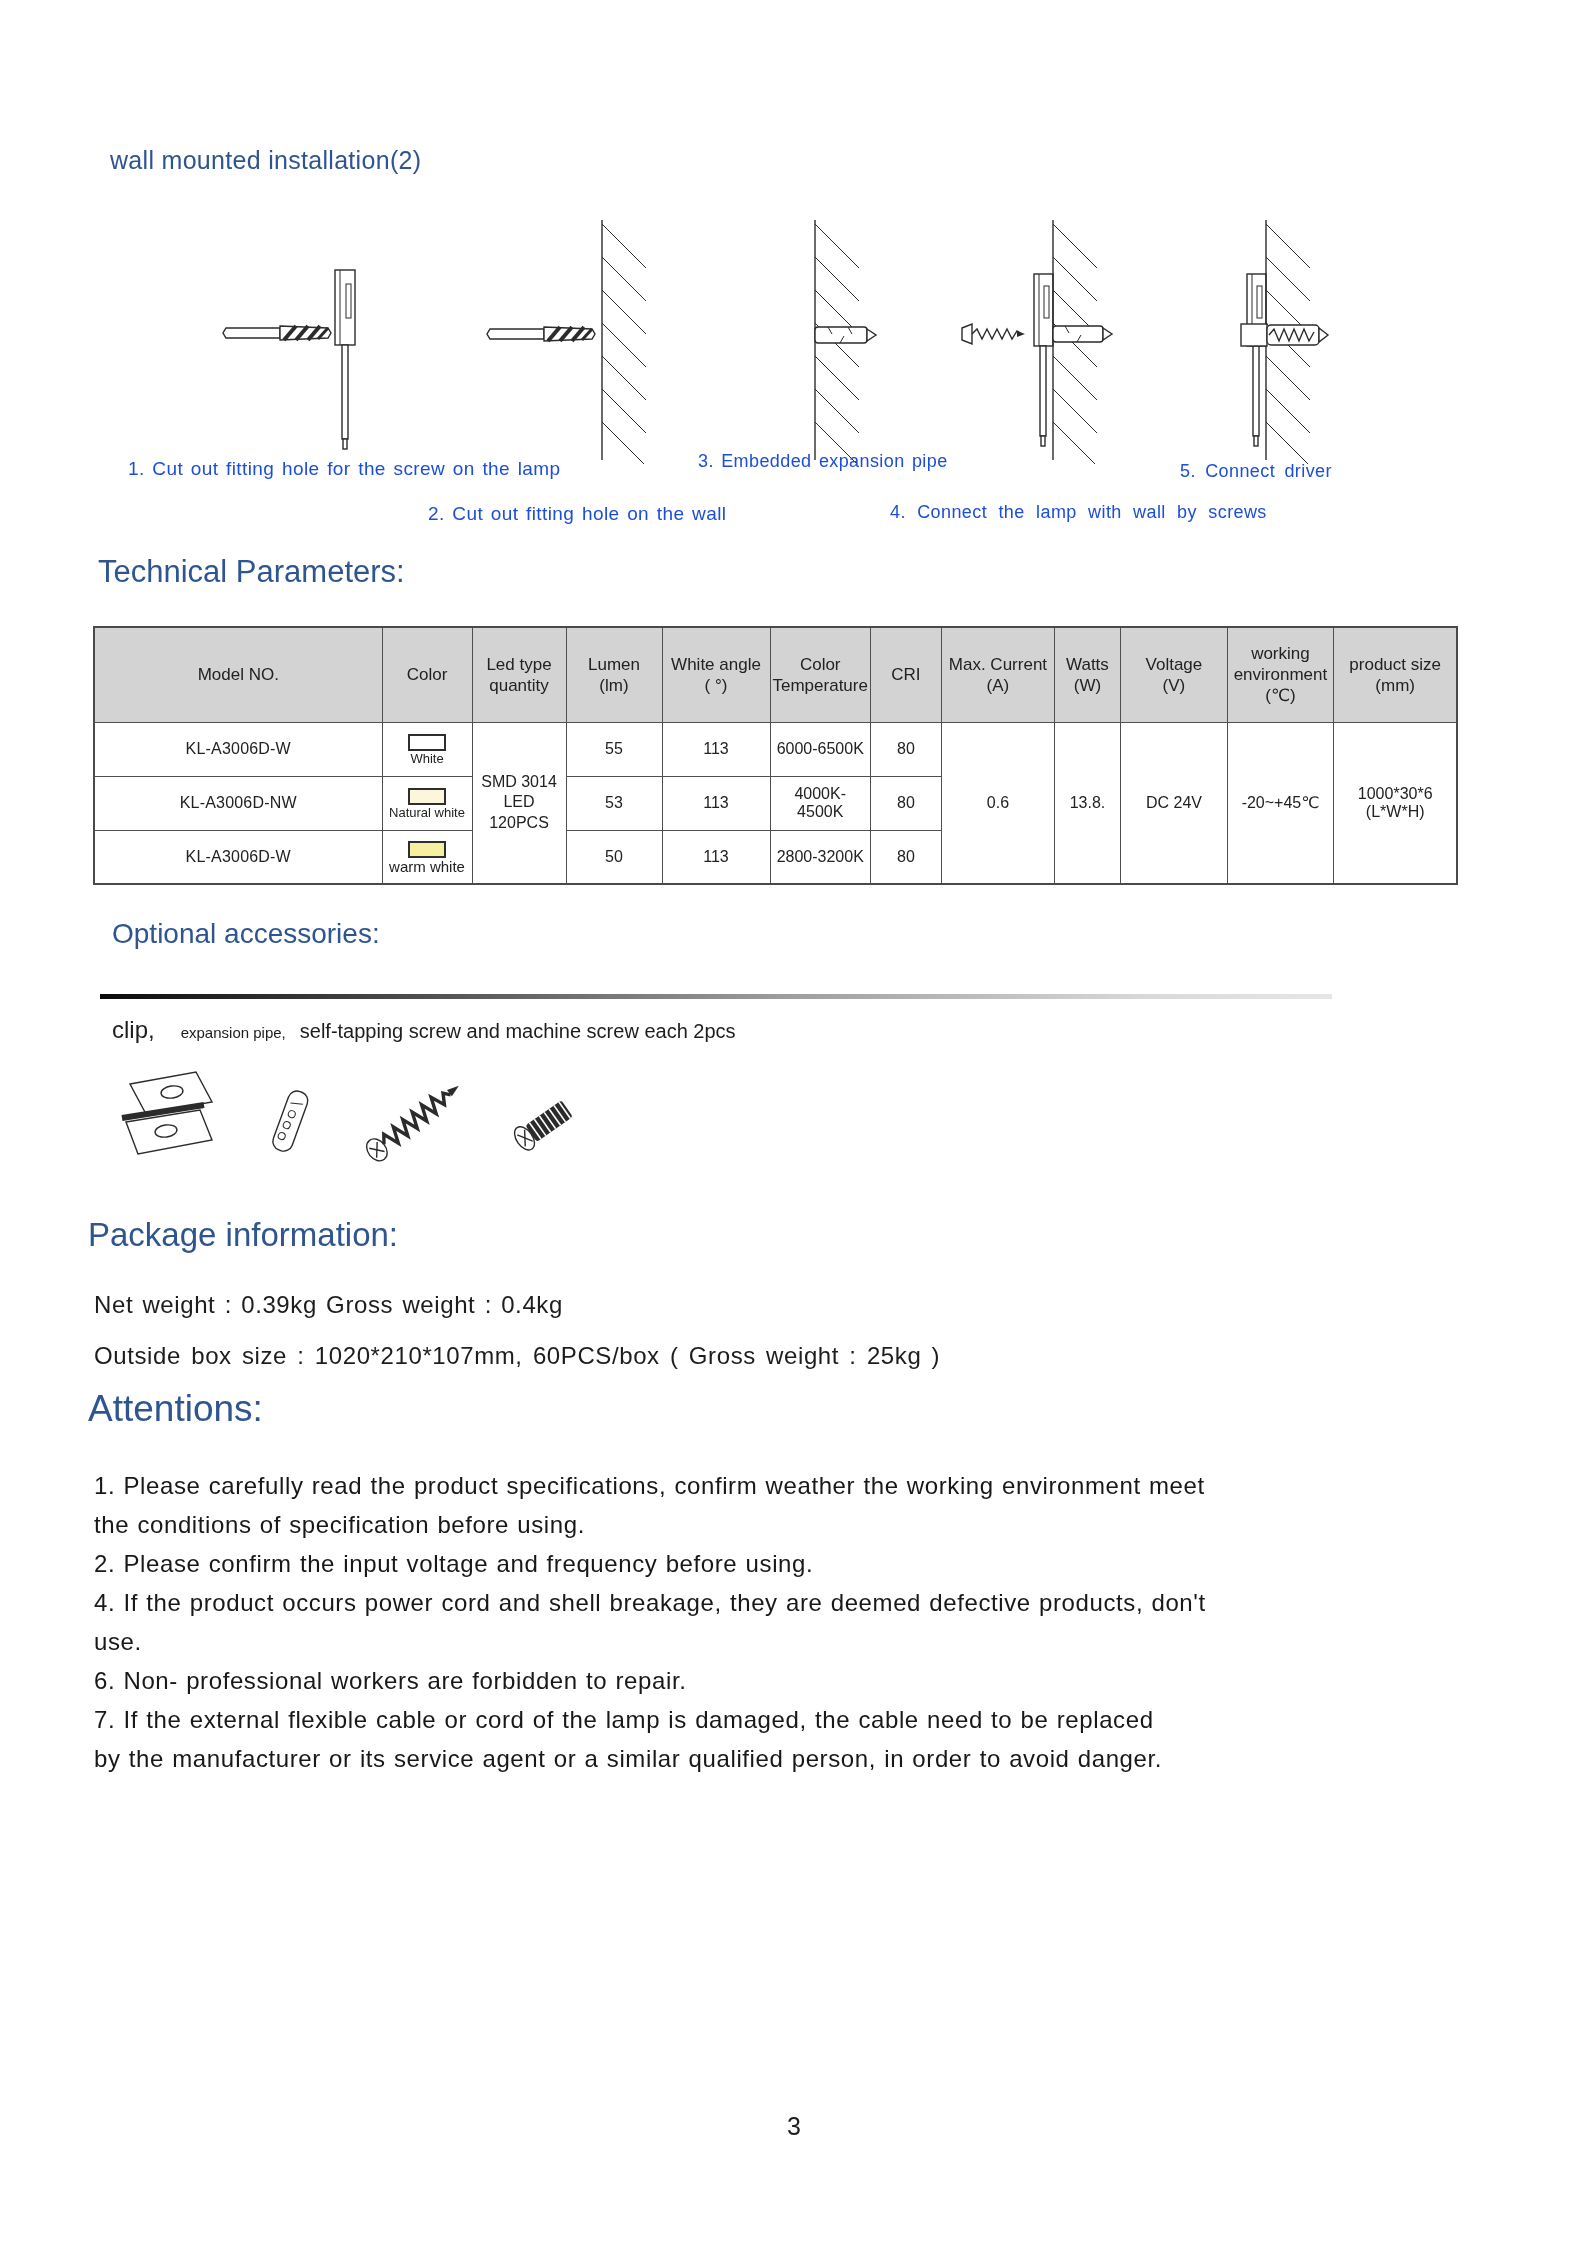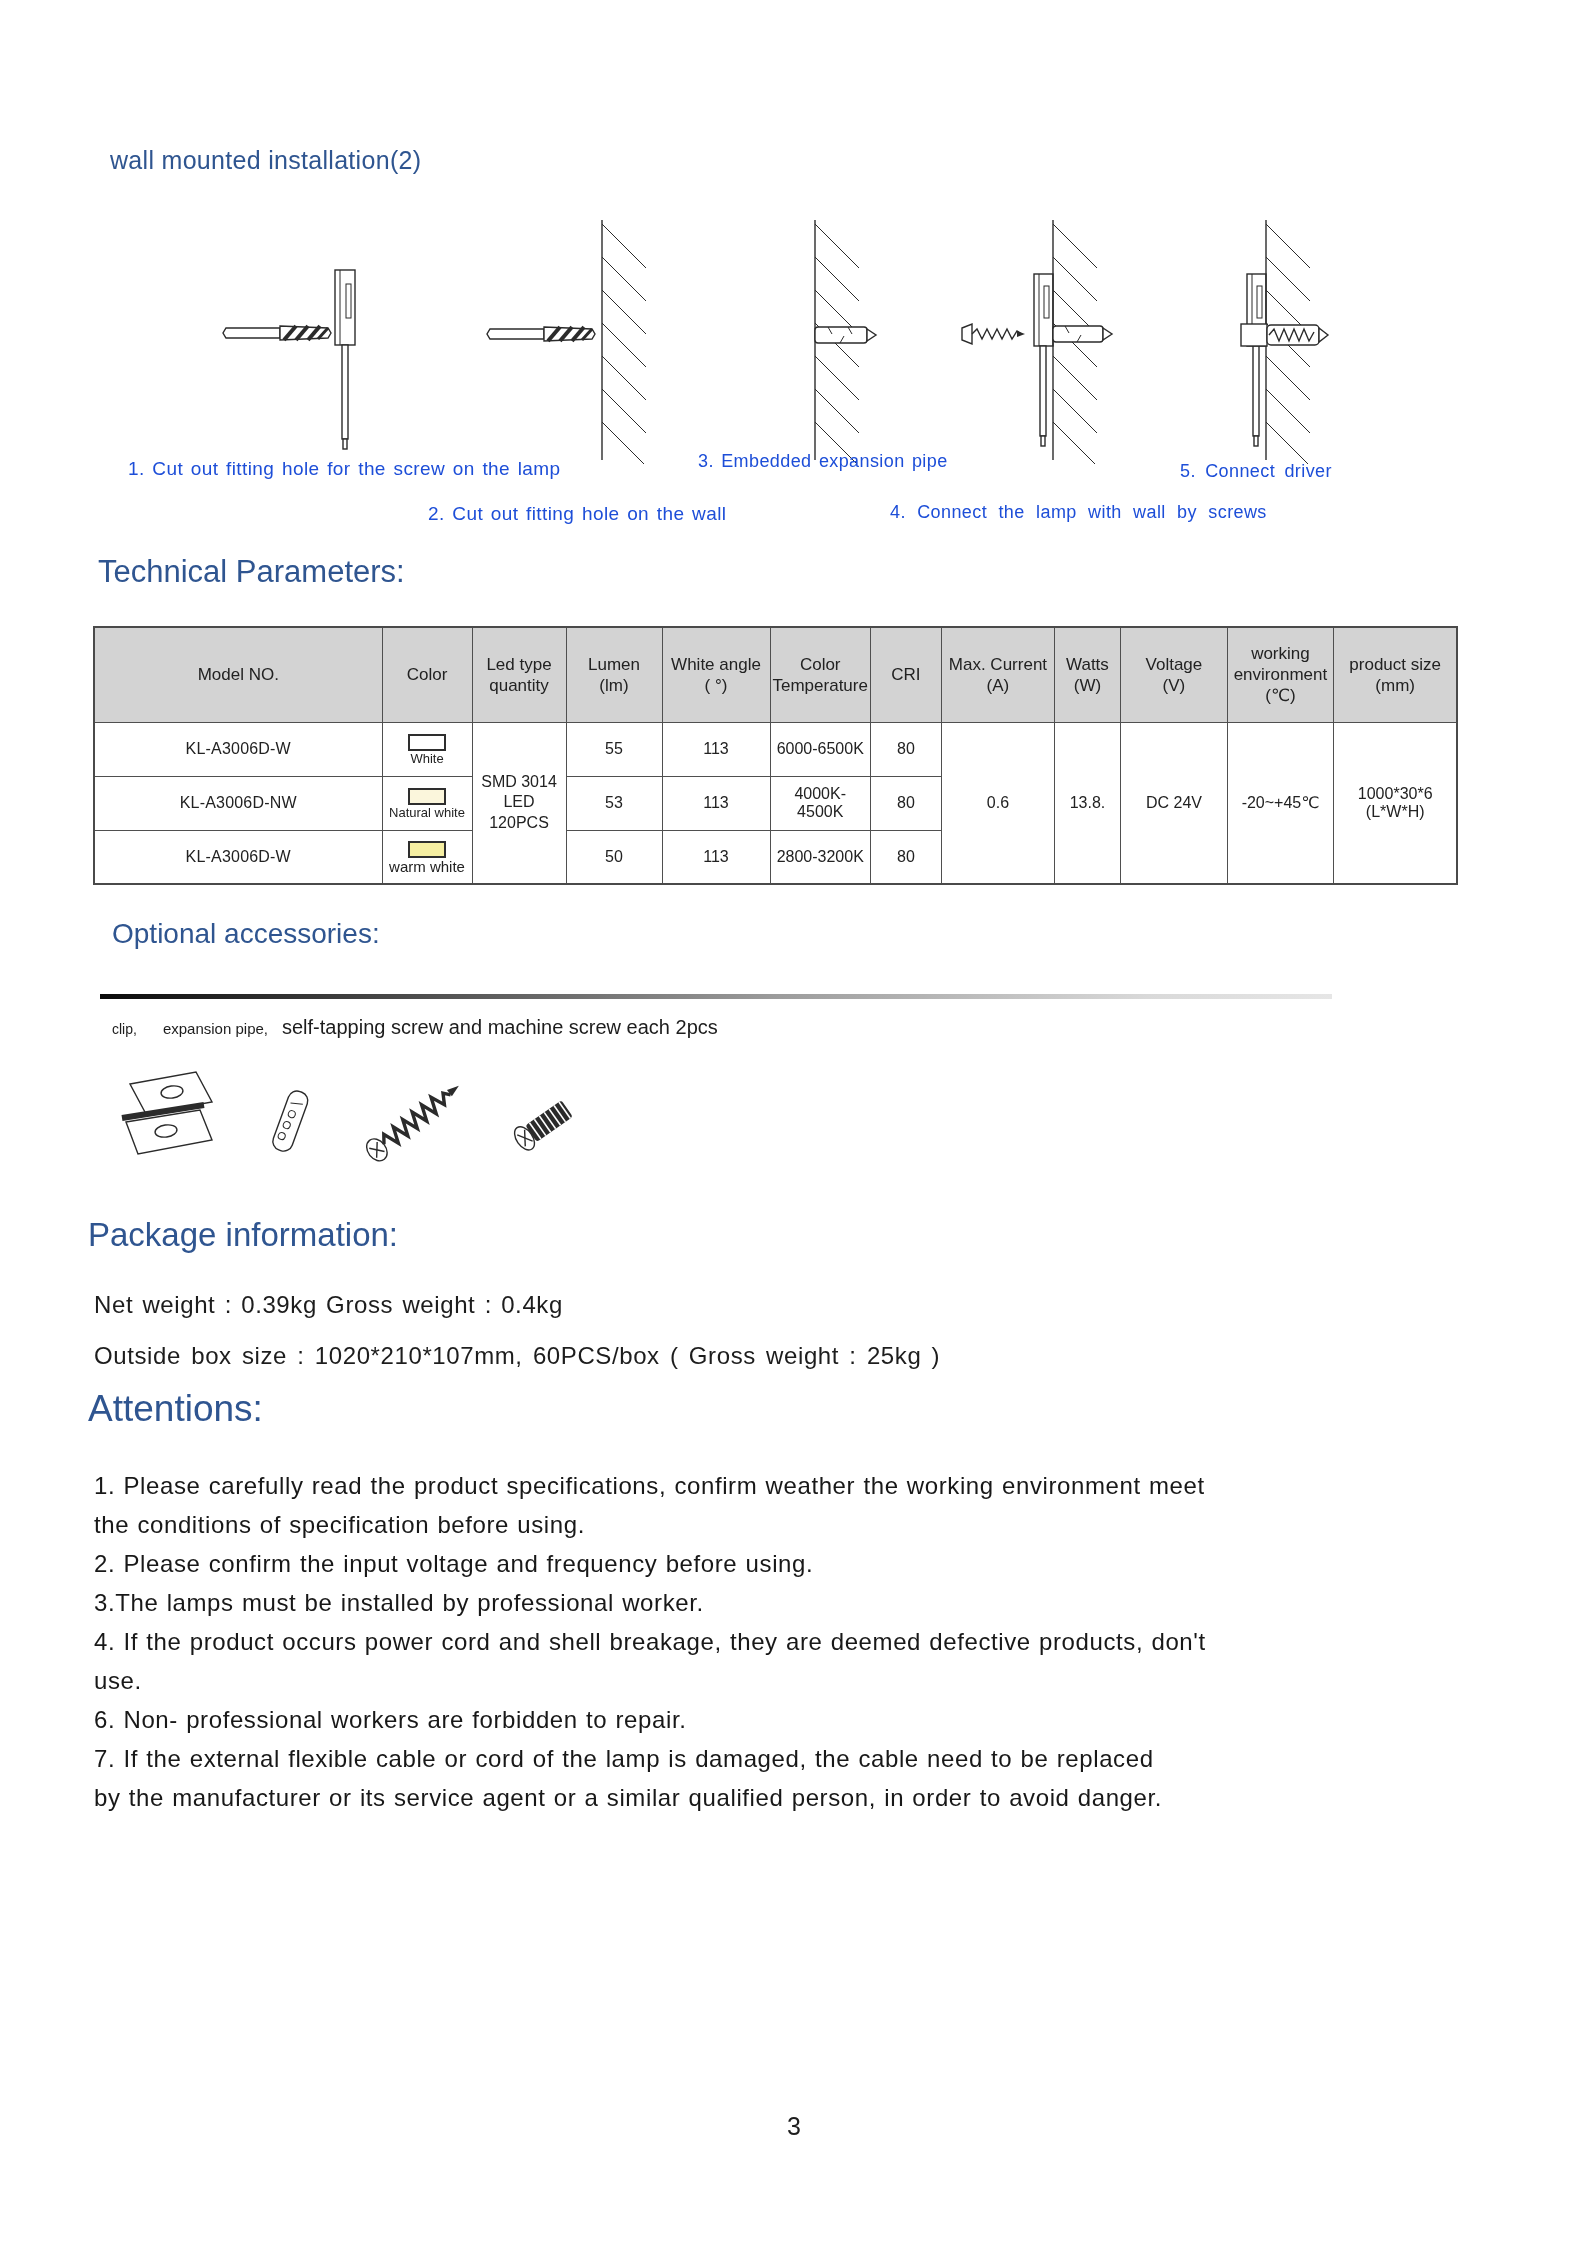--- a/index.html
+++ b/index.html
@@ -53,21 +53,21 @@
   .swatch-label { font-size:13px; line-height:1.05; }
   .swatch-label.big { font-size:15px; }
 
   
   .opt-title { left:112px; top:918px; font-size:28px; }
   .divider {
     left:100px; top:994px; width:1232px; height:5px;
     background:linear-gradient(to right,#0a0a0a 0%,#4c4c4c 25%,#9c9c9c 55%,#d9d9d9 85%,#e6e6e6 100%);
   }
   .acc-line { left:112px; top:1016px; white-space:nowrap; }
-  .acc-line .p1 { font-size:14px; }
+  .acc-line .p1 { font-size:24px; }
   .acc-line .p2 { font-size:15px; margin-left:26px; }
   .acc-line .p3 { font-size:20px; margin-left:14px; }
 
   
   .pkg-title { left:88px; top:1216px; font-size:33px; }
   .pkg-l1 { left:94px; top:1291px; font-size:24px; letter-spacing:0.6px; word-spacing:2px; }
   .pkg-l2 { left:94px; top:1342px; font-size:24px; letter-spacing:0.6px; word-spacing:3px; }
 
   
   .att-title { left:88px; top:1388px; font-size:37px; }
@@ -354,21 +354,20 @@
 
 <h2 class="abs blue-head pkg-title">Package information:</h2>
 <div class="abs pkg-l1">Net weight : 0.39kg   Gross weight : 0.4kg</div>
 <div class="abs pkg-l2">Outside box size : 1020*210*107mm,  60PCS/box ( Gross weight : 25kg )</div>
 
 <h2 class="abs blue-head att-title">Attentions:</h2>
 <div class="abs att-list">
   <div class="att-item">1. Please carefully read the product specifications, confirm weather the working environment meet
 the conditions of specification before using.</div>
   <div class="att-item">2. Please confirm the input voltage and frequency before using.</div>
-  <div class="att-item">3.The lamps must be installed by professional worker.</div>
   <div class="att-item">4. If the product occurs power cord and shell breakage, they are deemed defective products, don't
 use.</div>
   <div class="att-item">6. Non-  professional workers are forbidden to repair.</div>
   <div class="att-item">7. If the external flexible cable or cord of the lamp is damaged,  the cable need to be replaced
 by the manufacturer or its service agent or a similar qualified  person,  in order  to  avoid danger.</div>
 </div>
 
 <div class="abs page-num">3</div>
 
 </body></html>

